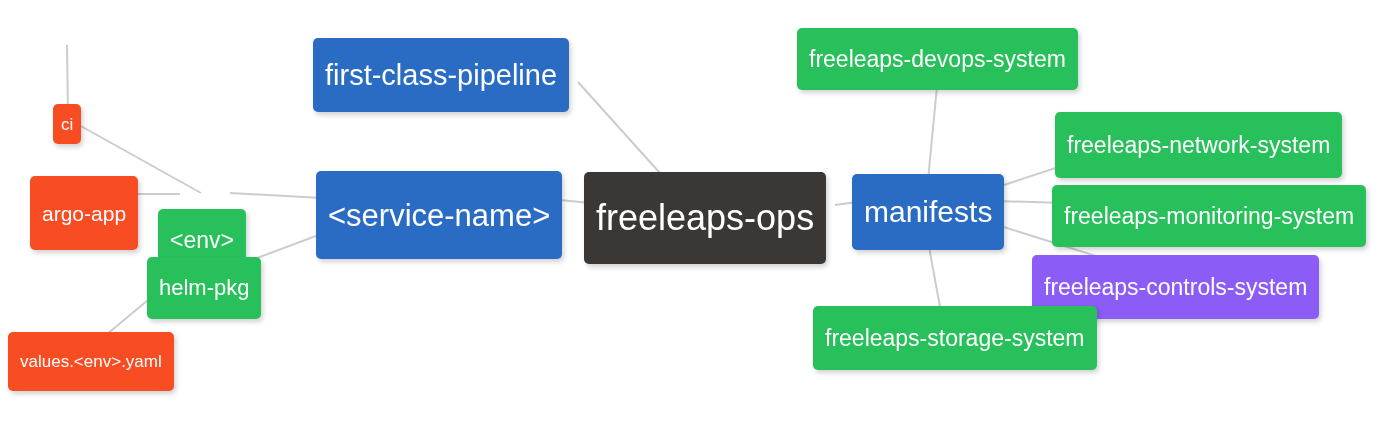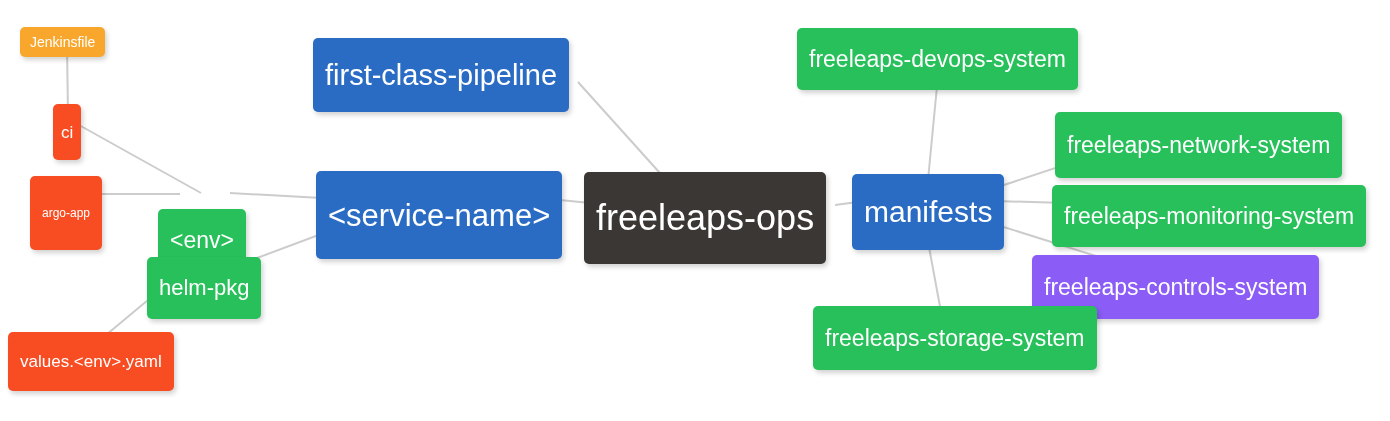--- a/index.html
+++ b/index.html
@@ -44,23 +44,22 @@
     <line x1="550" y1="199" x2="600" y2="204" stroke="#CCCCCC"></line>
     <line x1="578" y1="82" x2="668" y2="182" stroke="#CCCCCC"></line>
     <line x1="835" y1="205" x2="865" y2="201" stroke="#CCCCCC"></line>
     <line x1="940" y1="55" x2="928" y2="180" stroke="#CCCCCC"></line>
     <line x1="998" y1="187" x2="1125" y2="145" stroke="#CCCCCC"></line>
     <line x1="995" y1="201" x2="1065" y2="203" stroke="#CCCCCC"></line>
     <line x1="975" y1="218" x2="1115" y2="262" stroke="#CCCCCC"></line>
     <line x1="924" y1="220" x2="941" y2="312" stroke="#CCCCCC"></line>
   </svg>
 
-  <div class="node" style="left: 20px; top: 27px; height: 30px; font-size: 14px; background: rgb(248, 167, 44); color: rgb(255, 255, 255); padding: 0px 10px;">Jenkinsfile</div>
-  <div class="node" style="left: 53px; top: 104px; height: 32px; font-size: 17px; background: rgb(248, 76, 34); color: rgb(255, 255, 255); padding: 12px 8px;">ci</div>
-  <div class="node" style="left: 30px; top: 176px; height: 50px; font-size: 12px; background: rgb(248, 76, 34); color: rgb(255, 255, 255);">argo-app</div>
+  <div class="node" style="left: 53px; top: 104px; height: 32px; font-size: 17px; background: rgb(248, 76, 34); color: rgb(255, 255, 255); padding: 4px 8px;">ci</div>
+  <div class="node" style="left: 30px; top: 176px; height: 50px; font-size: 21px; background: rgb(248, 76, 34); color: rgb(255, 255, 255);">argo-app</div>
   <div class="node" style="left: 158px; top: 174px; height: 39px; font-size: 23px; background: rgb(39, 192, 90); color: rgb(255, 255, 255); margin-top: 35px;">&lt;env&gt;</div>
   <div class="node" style="left: 313px; top: 38px; height: 50px; font-size: 29px; background: rgb(42, 108, 196); color: rgb(255, 255, 255);">first-class-pipeline</div>
   <div class="node" style="left: 316px; top: 171px; height: 64px; font-size: 31px; background: rgb(42, 108, 196); color: rgb(255, 255, 255);">&lt;service-name&gt;</div>
   <div class="node" style="left: 147px; top: 257px; height: 38px; font-size: 22px; background: rgb(39, 192, 90); color: rgb(255, 255, 255);">helm-pkg</div>
   <div class="node" style="left: 8px; top: 332px; height: 35px; font-size: 17px; background: rgb(248, 76, 34); color: rgb(255, 255, 255);">values.&lt;env&gt;.yaml</div>
   <div class="node" style="left: 584px; top: 172px; height: 68px; font-size: 36px; background: rgb(59, 55, 53); color: rgb(255, 255, 255);">freeleaps-ops</div>
   <div class="node" style="left: 852px; top: 174px; height: 52px; font-size: 30px; background: rgb(42, 108, 196); color: rgb(255, 255, 255);">manifests</div>
   <div class="node" style="left: 797px; top: 28px; height: 38px; font-size: 23px; background: rgb(39, 192, 90); color: rgb(255, 255, 255); text-align: right;">freeleaps-devops-system</div>
   <div class="node" style="left: 1055px; top: 112px; height: 42px; font-size: 23px; background: rgb(39, 192, 90); color: rgb(255, 255, 255);">freeleaps-network-system</div>
   <div class="node" style="left: 1052px; top: 185px; height: 38px; font-size: 23px; background: rgb(39, 192, 90); color: rgb(255, 255, 255);">freeleaps-monitoring-system</div>

